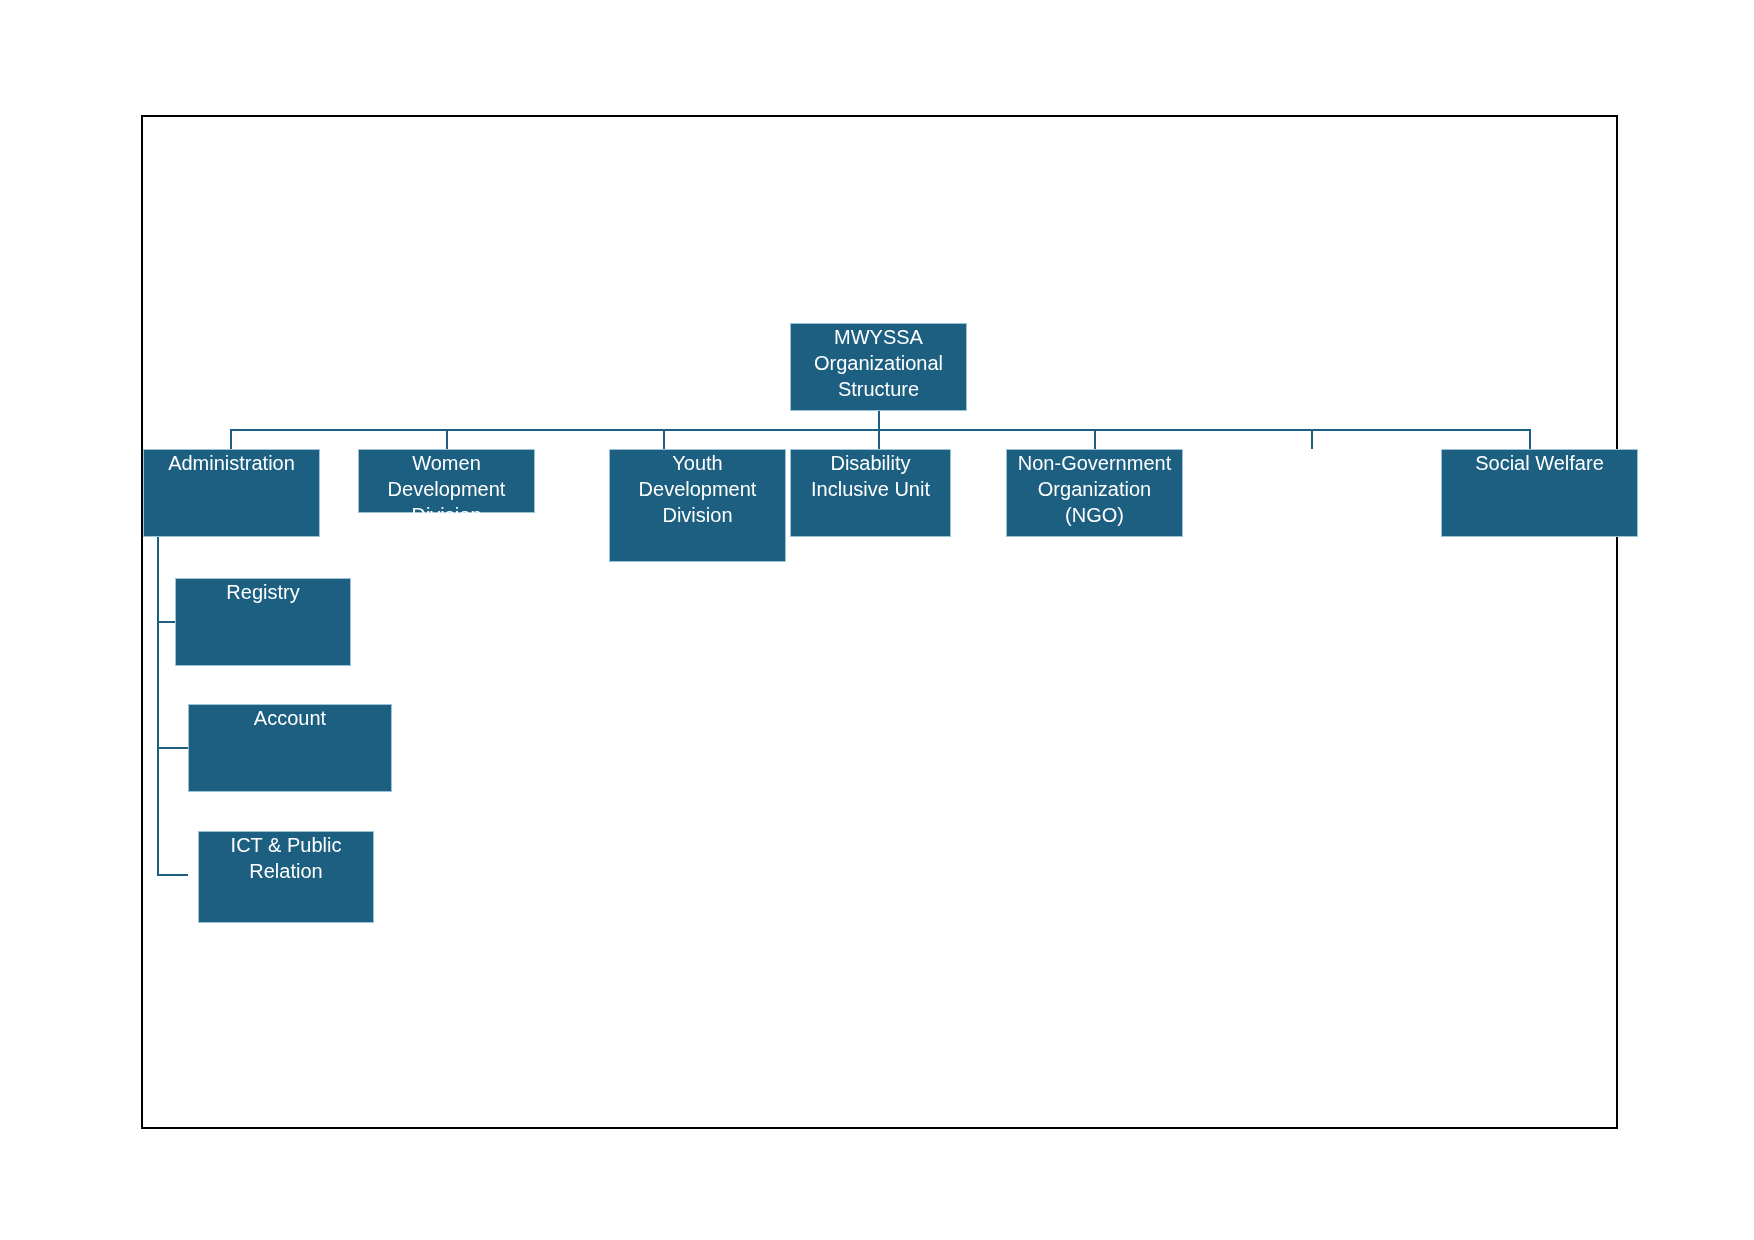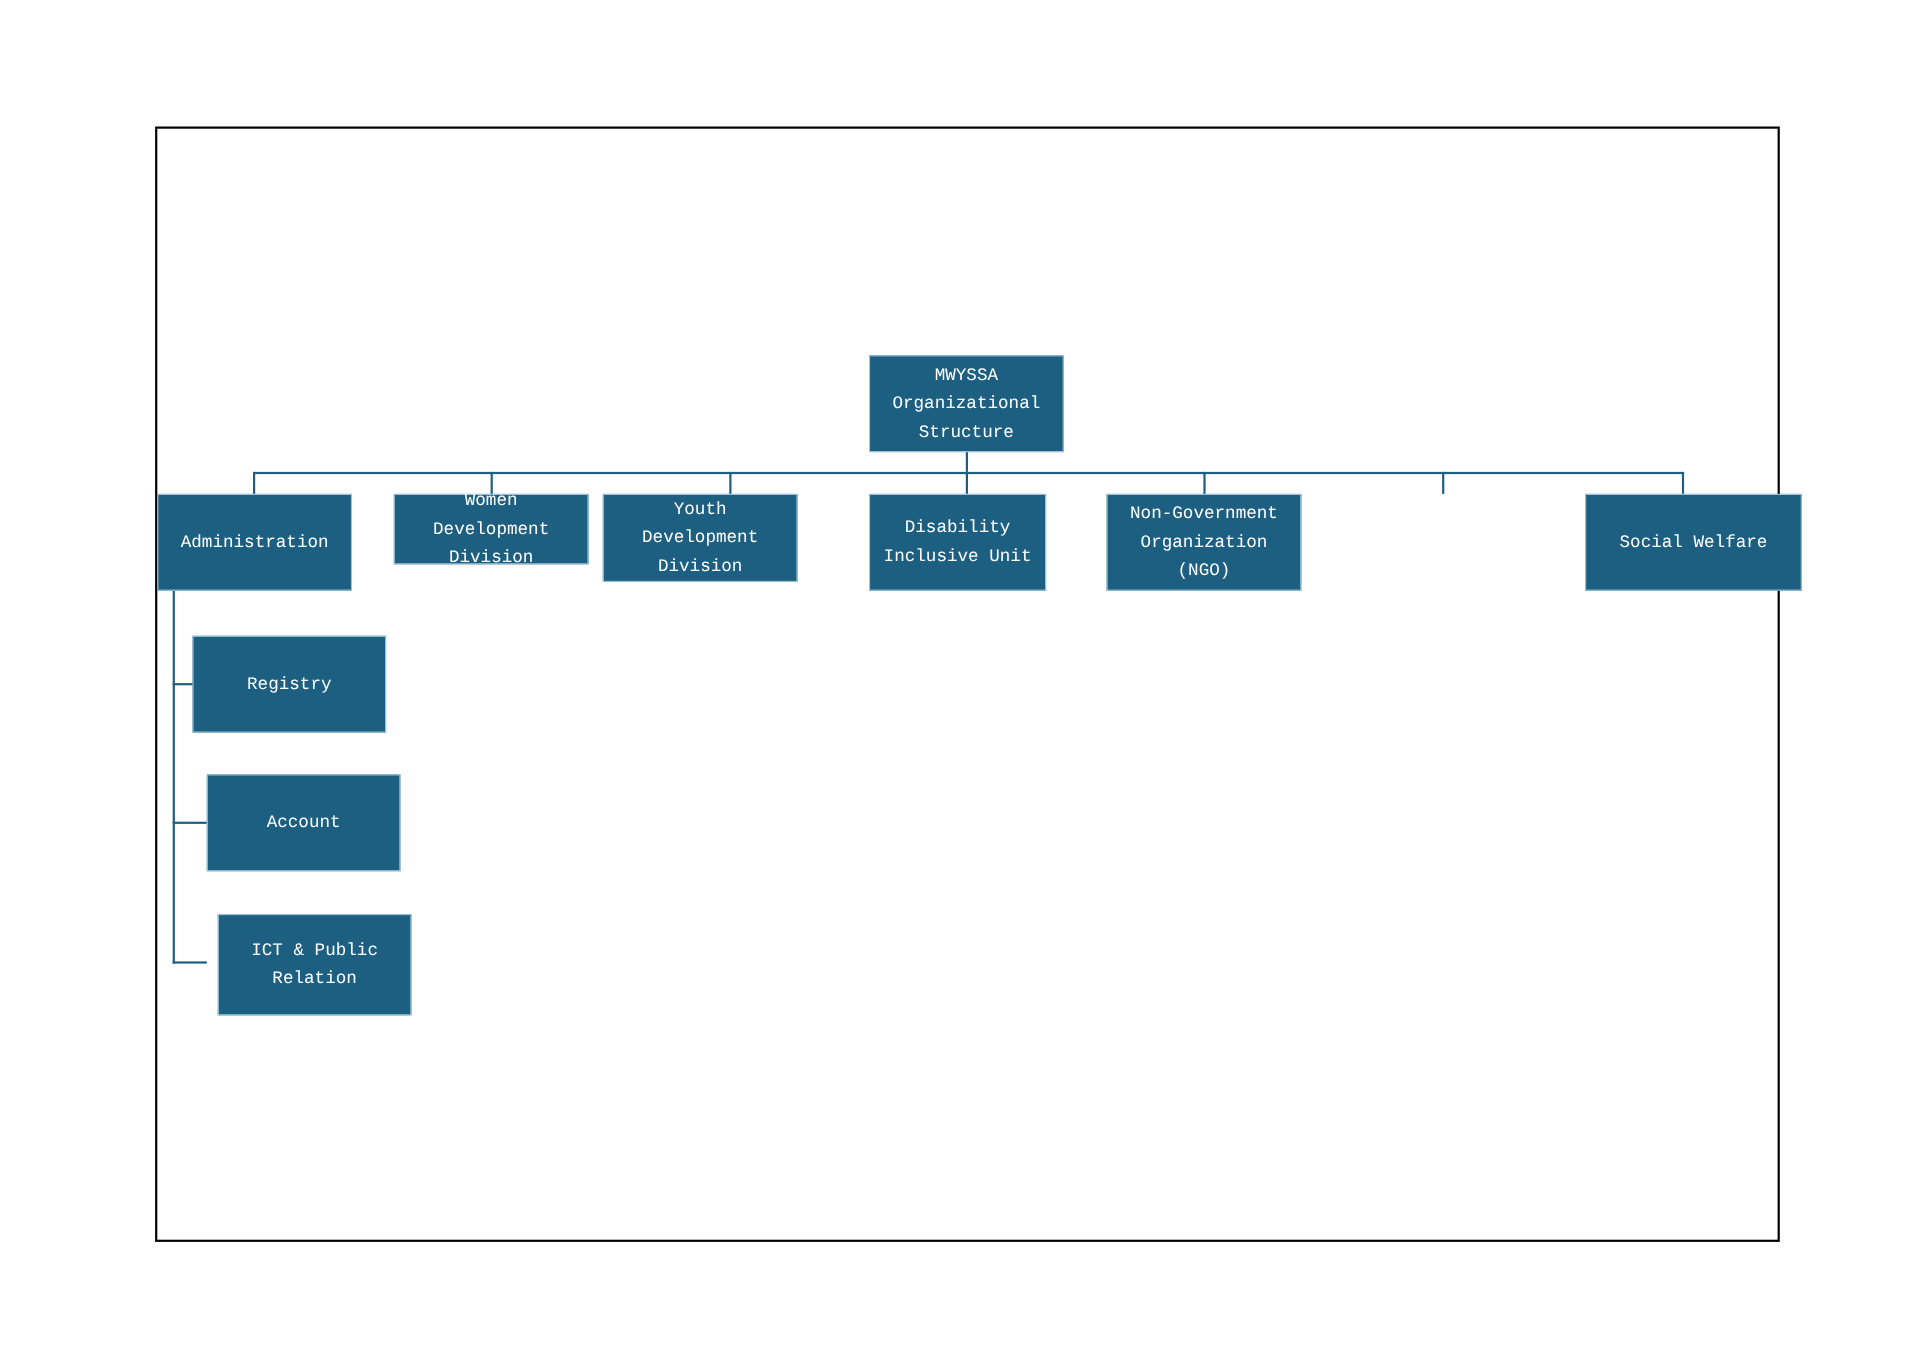--- a/index.html
+++ b/index.html
@@ -25,26 +25,24 @@
     background: var(--page-background, #ffffff);
     box-sizing: border-box;
   }
   .node {
     position: absolute;
     background: var(--box-fill, #1d5f80);
     border: 1px solid var(--box-border, #9dc3d6);
     box-sizing: border-box;
     color: var(--box-text, #ffffff);
     display: flex;
-    align-items: center;
     justify-content: center;
     text-align: center;
-    font-size: 16px;
+    font-size: 20px;
     line-height: 26px;
-    font-family: Liberation Mono, monospace;
   }
   .node-label {
     white-space: pre-line;
     display: block;
     width: 100%;
   }
   .connector {
     position: absolute;
     background: var(--connector, #1d5f80);
   }
@@ -76,41 +74,41 @@
   </div>
 
   <div class="node" style="left:143px;top:449px;width:177px;height:88px">
     <span class="node-label">Administration</span>
   </div>
   <div class="node" style="left:358px;top:449px;width:177px;height:64px">
     <span class="node-label">Women
 Development
 Division</span>
   </div>
-  <div class="node" style="left:548px;top:449px;width:177px;height:80px">
+  <div class="node" style="left:609px;top:449px;width:177px;height:113px">
     <span class="node-label">Youth
 Development
 Division</span>
   </div>
   <div class="node" style="left:790px;top:449px;width:161px;height:88px">
     <span class="node-label">Disability
 Inclusive Unit</span>
   </div>
   <div class="node" style="left:1006px;top:449px;width:177px;height:88px">
     <span class="node-label">Non-Government
 Organization
 (NGO)</span>
   </div>
   <div class="node" style="left:1441px;top:449px;width:197px;height:88px">
     <span class="node-label">Social Welfare</span>
   </div>
 
   <div class="node" style="left:175px;top:578px;width:176px;height:88px">
     <span class="node-label">Registry</span>
   </div>
-  <div class="node" style="left:188px;top:704px;width:176px;height:88px">
+  <div class="node" style="left:188px;top:704px;width:204px;height:88px">
     <span class="node-label">Account</span>
   </div>
   <div class="node" style="left:198px;top:831px;width:176px;height:92px">
     <span class="node-label">ICT &amp; Public
 Relation</span>
   </div>
 </div>
 
 </body></html>

